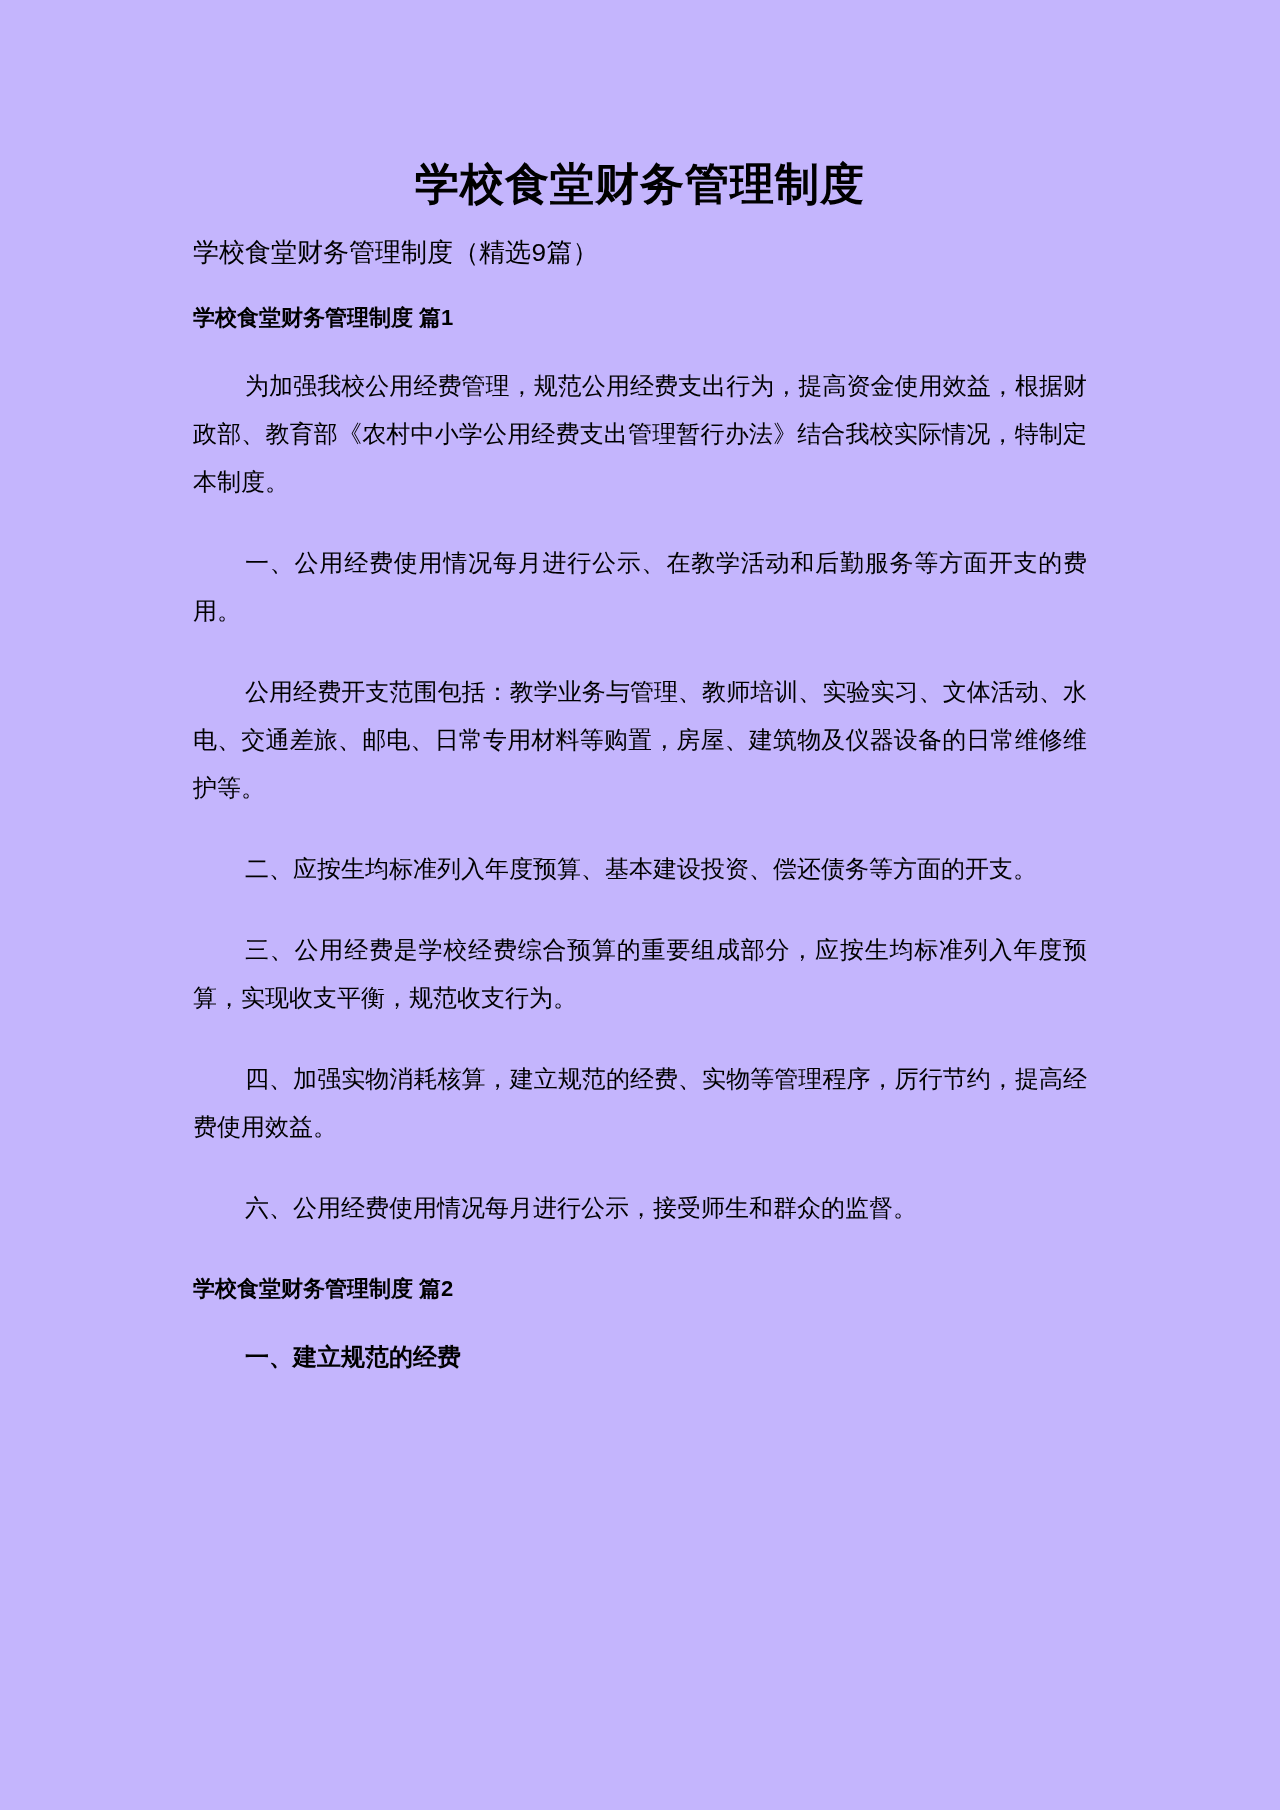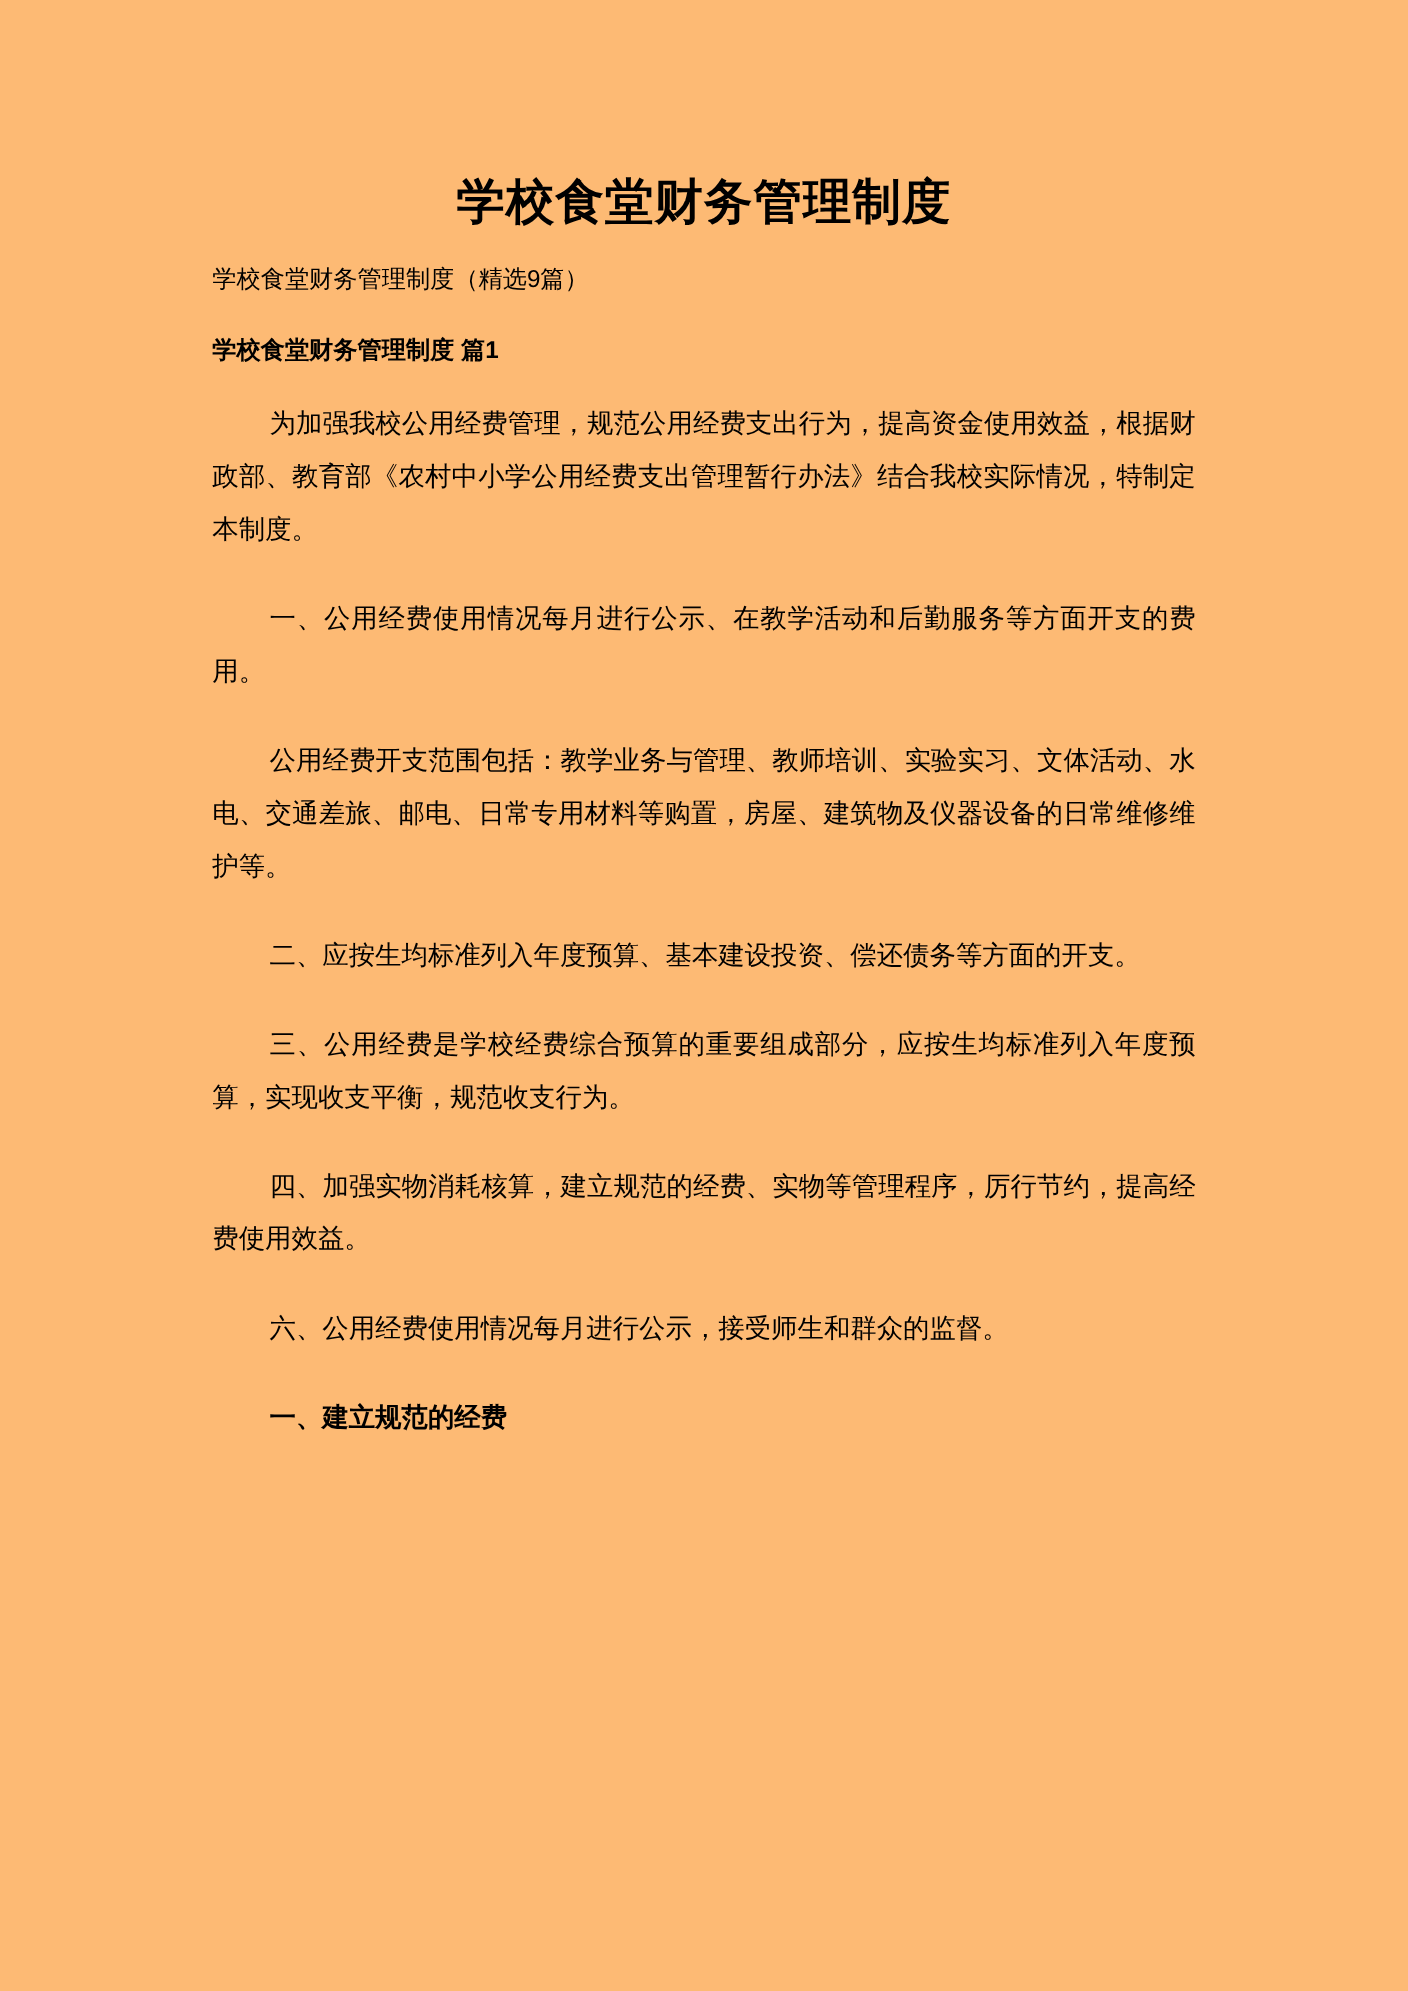--- a/index.html
+++ b/index.html
@@ -4,42 +4,42 @@
 <style>
   html, body {
     margin: 0;
     padding: 0;
     background: #ffffff;
   }
   .page {
     position: relative;
     width: 1280px;
     height: 1810px;
-    background: #fdba74;
+    background: #c4b5fd;
     color: #000000;
     overflow: hidden;
     box-sizing: border-box;
     padding-top: 156px;
   }
   .content {
     width: 894px;
     margin: 0 auto;
   }
   .doc-title {
     font-family: "Liberation Sans", "DejaVu Sans", sans-serif;
     font-weight: bold;
     font-size: 44px;
     line-height: 56px;
     text-align: center;
     letter-spacing: 1px;
     margin: 0;
   }
   .doc-subtitle {
-    font-family: Liberation Sans, sans-serif;
-    font-size: 22px;
+    font-family: Liberation Mono, monospace;
+    font-size: 26px;
     line-height: 48px;
     margin: 18px 0 0 0;
   }
   .section-heading {
     font-family: "Liberation Sans", "DejaVu Sans", sans-serif;
     font-weight: bold;
     font-size: 22px;
     line-height: 48px;
     margin: 16px 0 20px 0;
   }
@@ -76,17 +76,18 @@
 
     <p class="para">二、应按生均标准列入年度预算、基本建设投资、偿还债务等方面的开支。</p>
 
     <p class="para">三、公用经费是学校经费综合预算的重要组成部分，应按生均标准列入年度预算，实现收支平衡，规范收支行为。</p>
 
     <p class="para">四、加强实物消耗核算，建立规范的经费、实物等管理程序，厉行节约，提高经费使用效益。</p>
 
 
     <p class="para">六、公用经费使用情况每月进行公示，接受师生和群众的监督。</p>
 
+    <h2 class="section-heading">学校食堂财务管理制度 篇2</h2>
 
     <p class="para bold">一、建立规范的经费</p>
 
   </div>
 </div>
 
 </body></html>

